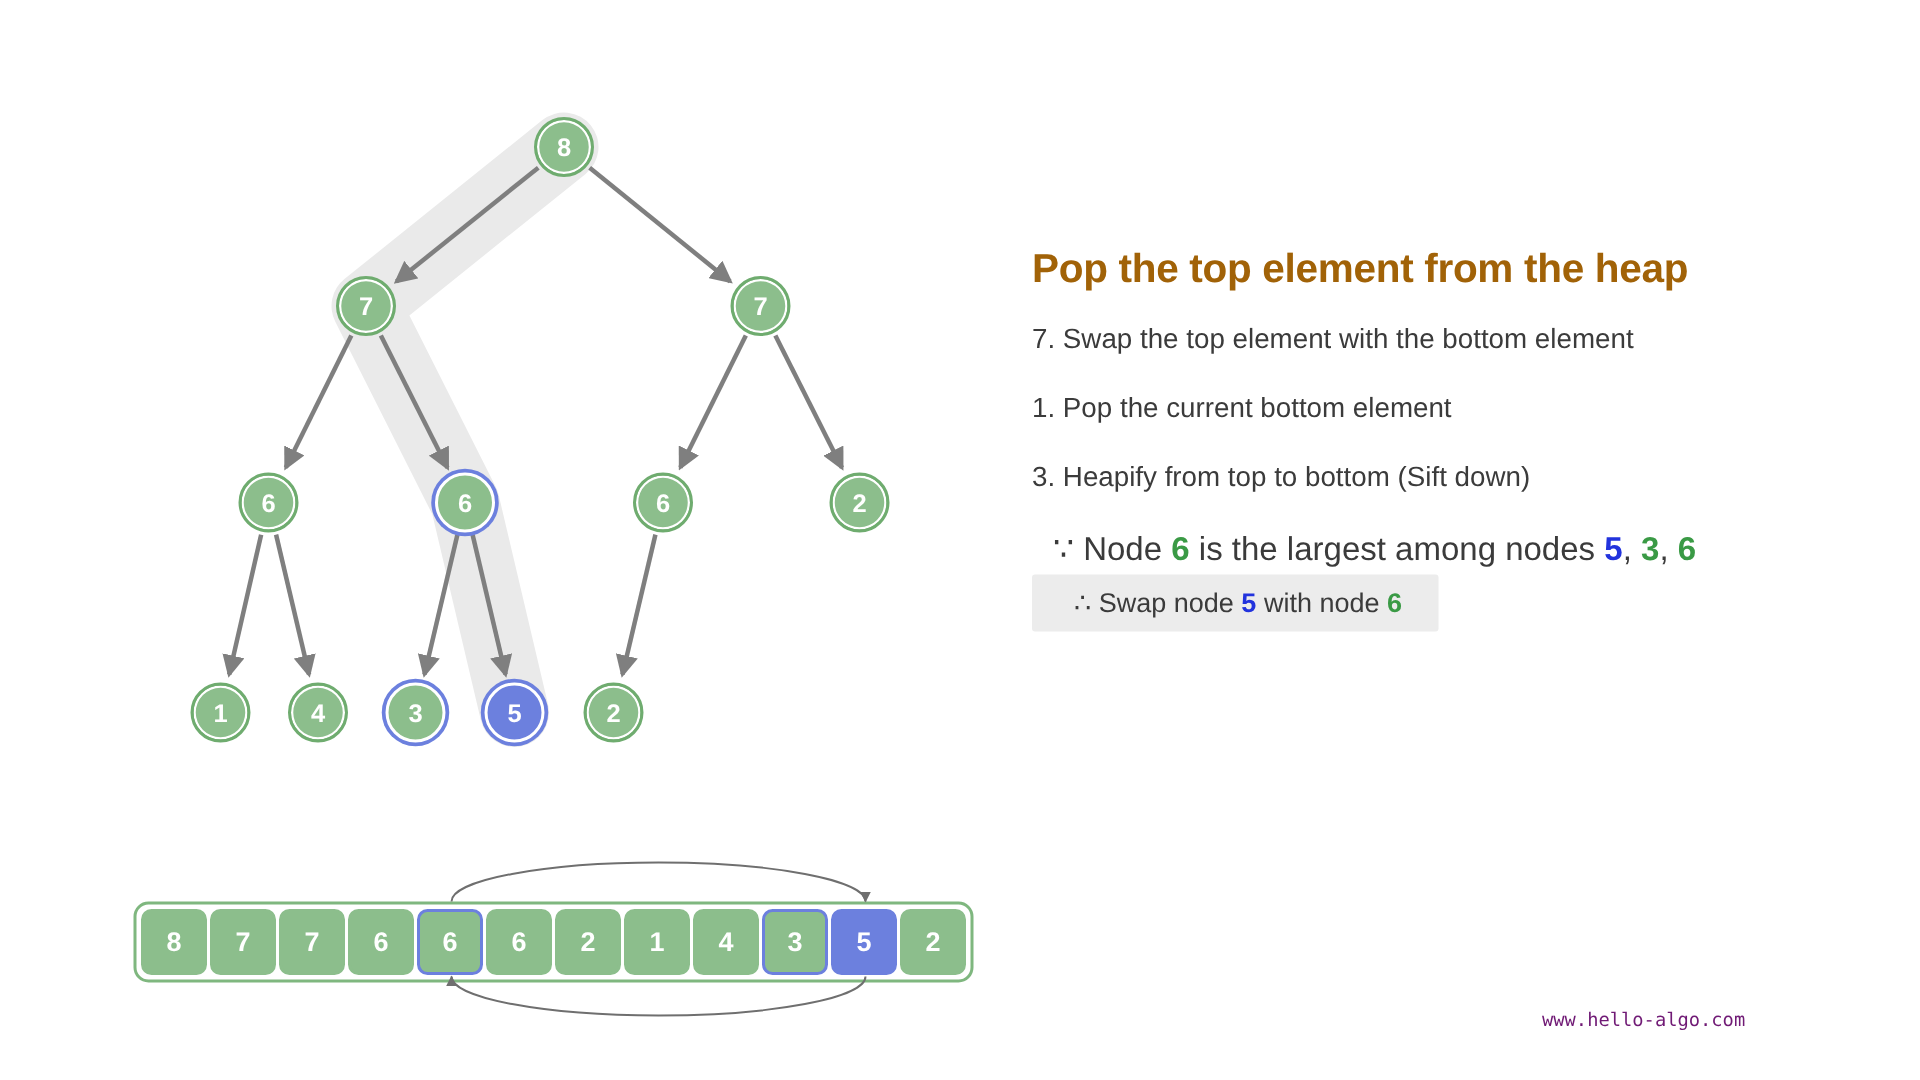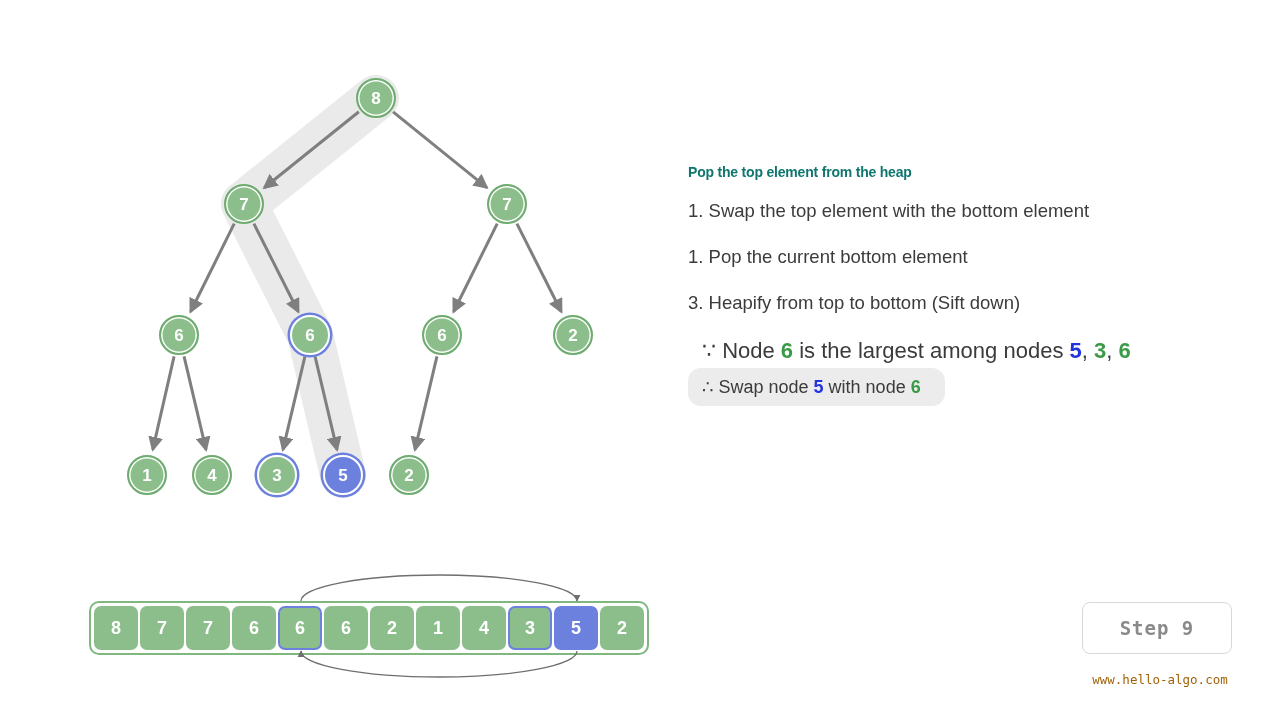--- a/index.html
+++ b/index.html
@@ -19,24 +19,24 @@
     color:#ffffff;font-size:17px;font-weight:700;
     font-family:"Liberation Sans",sans-serif;
     box-sizing:border-box;line-height:1;
   }
   .node.green{background:#8CBE8C;border:2px solid #6FAC6F;box-shadow:0 0 0 1.5px #ffffff inset;}
   .node.green-sel{background:#8CBE8C;border:2px solid #ffffff;box-shadow:0 0 0 2.5px #6C80DE;}
   .node.blue-sel{background:#6C80DE;border:2px solid #ffffff;box-shadow:0 0 0 2.5px #6C80DE;}
 
   
   #panel{position:absolute;left:688px;top:164px;width:560px;}
-  #panel-title{font-size:14px;font-weight:700;color:#0f766e;letter-spacing:-0.2px;margin:0 0 20px 0;}
+  #panel-title{font-size:27px;font-weight:700;color:#a16207;letter-spacing:-0.2px;margin:0 0 20px 0;}
   .step-line{font-size:18.5px;color:#3b3b3b;margin:0 0 24px 0;}
   .reason-line{font-size:22px;color:#3b3b3b;margin:0 0 4px 0;padding-left:14px;}
-  .conclusion-wrap{display:inline-block;background:#ececec;border-radius:13px;padding:8px 24px 8px 14px;}
+  .conclusion-wrap{display:inline-block;background:#ececec;border-radius:2px;padding:8px 24px 8px 28px;}
   .conclusion-line{font-size:18px;color:#3b3b3b;margin:0;}
   .n-green{color:#3a9a45;font-weight:700;}
   .n-blue{color:#2233dd;font-weight:700;}
 
   
   #array-wrap{position:absolute;left:89px;top:601px;}
   #array-box{
     border:2px solid #7FB77F;border-radius:10px;
     padding:3px;display:flex;gap:2px;background:#ffffff;
   }
@@ -52,22 +52,22 @@
 
   
   #step-badge{
     position:absolute;left:1082px;top:602px;width:148px;height:50px;
     border:1px solid #d9d9d9;border-radius:8px;background:#ffffff;
     display:flex;align-items:center;justify-content:center;
     font-family:"DejaVu Sans Mono",monospace;font-size:19px;font-weight:700;
     color:#8a8a8a;letter-spacing:1px;
   }
   #watermark{
-    position:absolute;left:1080px;top:672px;width:160px;text-align:center;
-    font-family:"DejaVu Sans Mono",monospace;font-size:12.5px;color:#a16207;
+    position:absolute;left:1028px;top:672px;width:160px;text-align:left;
+    font-family:"DejaVu Sans Mono",monospace;font-size:12.5px;color:#701a75;
   }
 </style>
 </head>
 <body>
 
 <div id="stage">
 
   <svg id="tree-svg" viewBox="0 0 700 540">
     <defs>
       <marker id="arrow" viewBox="0 0 10 10" refX="8.5" refY="5" markerWidth="5" markerHeight="5" orient="auto-start-reverse">
@@ -126,21 +126,21 @@
       <div class="node blue-sel" style="left: 323px; top: 455px;">
         <span>5</span>
       </div>
       <div class="node green" style="left: 389px; top: 455px;">
         <span>2</span>
       </div>
     </div>
 
   <div id="panel">
     <div id="panel-title">Pop the top element from the heap</div>
-    <div class="step-line">1. Swap the top element with the bottom element</div>
+    <div class="step-line">7. Swap the top element with the bottom element</div>
     <div class="step-line">1. Pop the current bottom element</div>
     <div class="step-line">3. Heapify from top to bottom (Sift down)</div>
 
     <div class="reason-line">
       <span>∵</span>
       <span>Node</span>
       <span class="n-green">6</span>
       <span>is the largest among nodes</span>
       <span class="n-blue">5</span><span>,</span>
       <span class="n-green">3</span><span>,</span>
@@ -203,17 +203,16 @@
         </div>
         <div class="cell blue-sel">
           <span>5</span>
         </div>
         <div class="cell green">
           <span>2</span>
         </div>
       </div>
   </div>
 
-  <div id="step-badge">Step 9</div>
 
   <div id="watermark">www.hello-algo.com</div>
 
 </div>
 
 </body></html>

